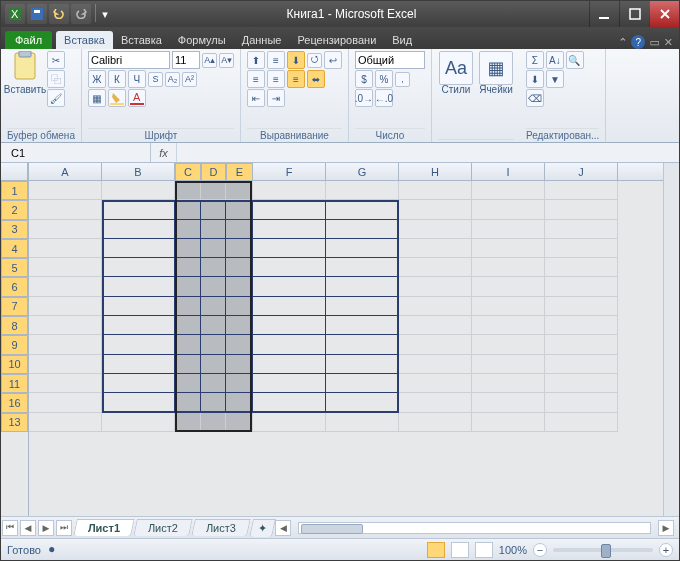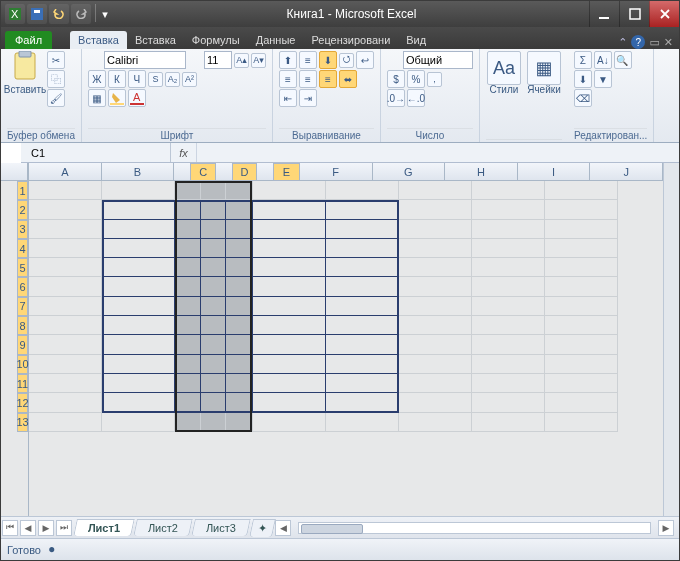--- a/index.html
+++ b/index.html
@@ -9,41 +9,41 @@
 .titlebar { height: 26px; background: linear-gradient(#5a5a5a,#3e3e3e); display: flex; align-items: center; color: #fff; }
 .qat { display: flex; gap: 2px; padding: 0 4px; }
 .qat-item { width: 20px; height: 20px; background: rgba(255,255,255,0.08); border-radius:2px; display:flex; align-items:center; justify-content:center; }
 .qat-sep { width:1px; height:18px; background:rgba(255,255,255,0.25); margin:0 2px; }
 .title-text { flex:1; text-align:center; font-size:12px; }
 .win-btns { display:flex; height:100%; }
 .win-btn { width:30px; display:flex; align-items:center; justify-content:center; color:#fff; border-left:1px solid rgba(0,0,0,0.3); }
 .win-btn.x { background:linear-gradient(#d46a6a,#a22); }
 
 .ribbon-tabs { height: 22px; display:flex; align-items:flex-end; background:linear-gradient(#4a4a4a,#3a3a3a); padding-left:4px; }
-.file-tab { background:#218b21; color:#fff; padding:3px 10px; border-radius:3px 3px 0 0; margin-right:18px; }
+.file-tab { background:#218b21; color:#fff; padding:3px 10px; border-radius:3px 3px 0 0; margin-right:4px; }
 .tab { padding:3px 8px; color:#ddd; }
 .tab.active { background:#e9eef4; color:#3b5a84; border-radius:3px 3px 0 0; }
 .rt-right { margin-left:auto; display:flex; align-items:center; gap:4px; padding-right:6px; color:#bbd; }
 .help-circle { width:14px; height:14px; background:#36a; border-radius:50%; color:#fff; font-size:10px; display:flex; align-items:center; justify-content:center; }
 
 .ribbon { height: 94px; background:linear-gradient(#f5f7fa,#e4e9f0); border-bottom:1px solid #9dadc0; display:flex; }
 .rgroup { border-right:1px solid #c9d3e0; padding:2px 6px 0 6px; display:flex; flex-direction:column; }
 .rgroup-body { flex:1; display:flex; gap:4px; align-items:flex-start; }
 .rgroup-label { text-align:center; font-size:10px; color:#4c6a92; padding:1px 0; border-top:1px solid rgba(0,0,0,0.05);}
 .stack { display:flex; flex-direction:column; gap:1px; }
 .ico { width:18px; height:18px; border:1px solid #b8c4d4; background:#f5f9ff; border-radius:2px; display:flex; align-items:center; justify-content:center; font-size:10px; color:#3b5a84; }
 .ico.lg { width:34px; height:34px; font-size:18px;}
 .ico.hz { display:flex; flex-direction:column; width:36px; height:auto; border:none; background:none; }
 .ico.hz span.cap { font-size:10px; color:#3a5a82; text-align:left; line-height:1;}
 .row { display:flex; gap:2px; align-items:center;}
-.sel { height:18px; border:1px solid #aab7ca; background:#fff; font-size:11px; padding:0 2px;margin-left:16px;}
+.sel { height:18px; border:1px solid #aab7ca; background:#fff; font-size:11px; padding:0 2px;}
 .ico.active { background:#ffd777; border-color:#e3a838; }
 .small{width:15px;height:15px;font-size:9px;}
 
-.fxbar { height:20px; display:flex; border-bottom:1px solid #b1bdd0; background:#eef2f7;margin-left:20px;}
+.fxbar { height:20px; display:flex; border-bottom:1px solid #b1bdd0; background:#eef2f7;}
 .namebox { width:150px; display:flex; align-items:center; border-right:1px solid #bcc7d6;}
 .namebox span{ padding:0 10px; flex:1; }
 .nb-dd{width:14px;background:#dde4ee;border-left:1px solid #c0cada;}
 .fxsym{width:26px;display:flex;align-items:center;justify-content:center;font-style:italic;color:#555;border-right:1px solid #ccd5e2;}
 .fxinput{flex:1;}
 
 .gridwrap { flex:1; display:flex; overflow:hidden; background:#e7e8e9; position:relative;}
 .rowhdrs{width:28px;border-right:1px solid #a9b7c7;}
 .corner{height:18px;background:linear-gradient(#f2f5fa,#dfe5ee);border-bottom:1px solid #a9b7c7;border-right:1px solid #a9b7c7;}
 .colhdrs{display:flex;height:18px;background:linear-gradient(#f2f5fa,#dfe5ee);border-bottom:1px solid #a9b7c7;}
@@ -290,21 +290,21 @@
           <div class="rh sel">2</div>
           <div class="rh sel">3</div>
           <div class="rh sel">4</div>
           <div class="rh sel">5</div>
           <div class="rh sel">6</div>
           <div class="rh sel">7</div>
           <div class="rh sel">8</div>
           <div class="rh sel">9</div>
           <div class="rh sel">10</div>
           <div class="rh sel">11</div>
-          <div class="rh sel">12</div>
+          <div class="rh sel">16</div>
           <div class="rh sel">13</div>
         </div>
    </div>
    <div class="gridmain">
      <div class="colhdrs" id="colhdrs">
           <div class="ch" style="width: 73px;">A</div>
           <div class="ch" style="width: 73px;">B</div>
           <div class="ch sel" style="width: 26px;">C</div>
           <div class="ch sel" style="width: 25px;">D</div>
           <div class="ch sel" style="width: 27px;">E</div>
@@ -489,15 +489,24 @@
    <div class="st-scroll">
      <div class="st-btn">◀</div>
      <div class="bar"></div>
      <div class="st-btn">▶</div>
    </div>
  </div>
 
  <div class="statusbar">
    <span>Готово</span>
    <span style="margin-left:8px">⏺</span>
+   <div class="right">
+     <div class="viewbtn active"></div>
+     <div class="viewbtn"></div>
+     <div class="viewbtn"></div>
+     <span>100%</span>
+     <div class="pm">−</div>
+     <div class="zoom-slider"></div>
+     <div class="pm">+</div>
+   </div>
  </div>
 
 </div>
 
 </body></html>

